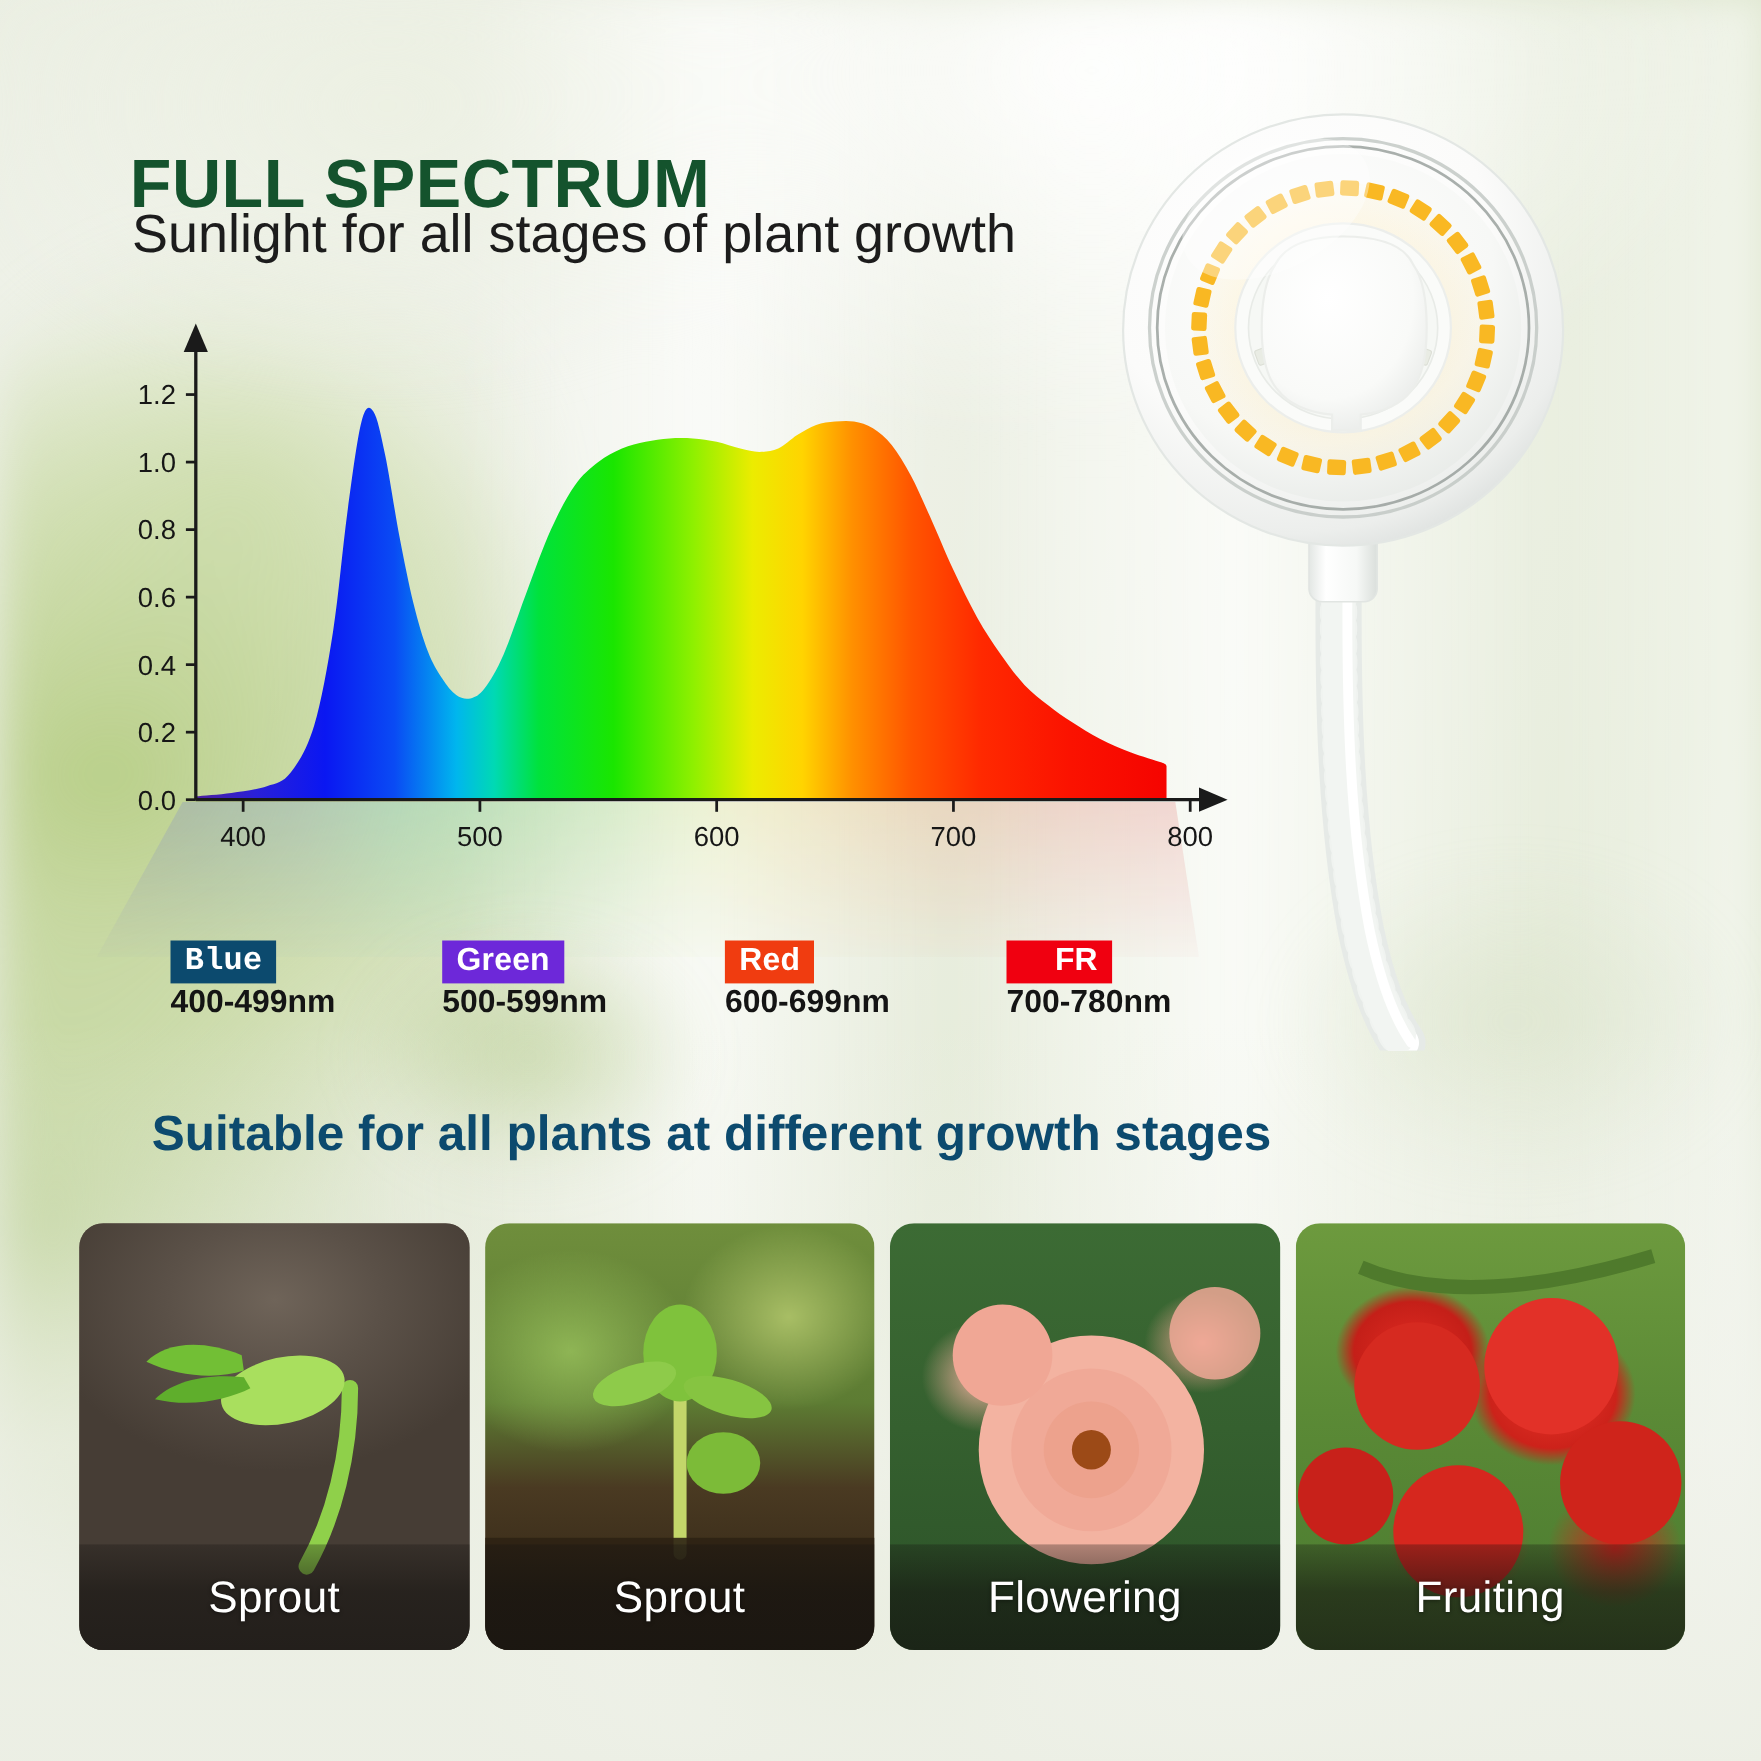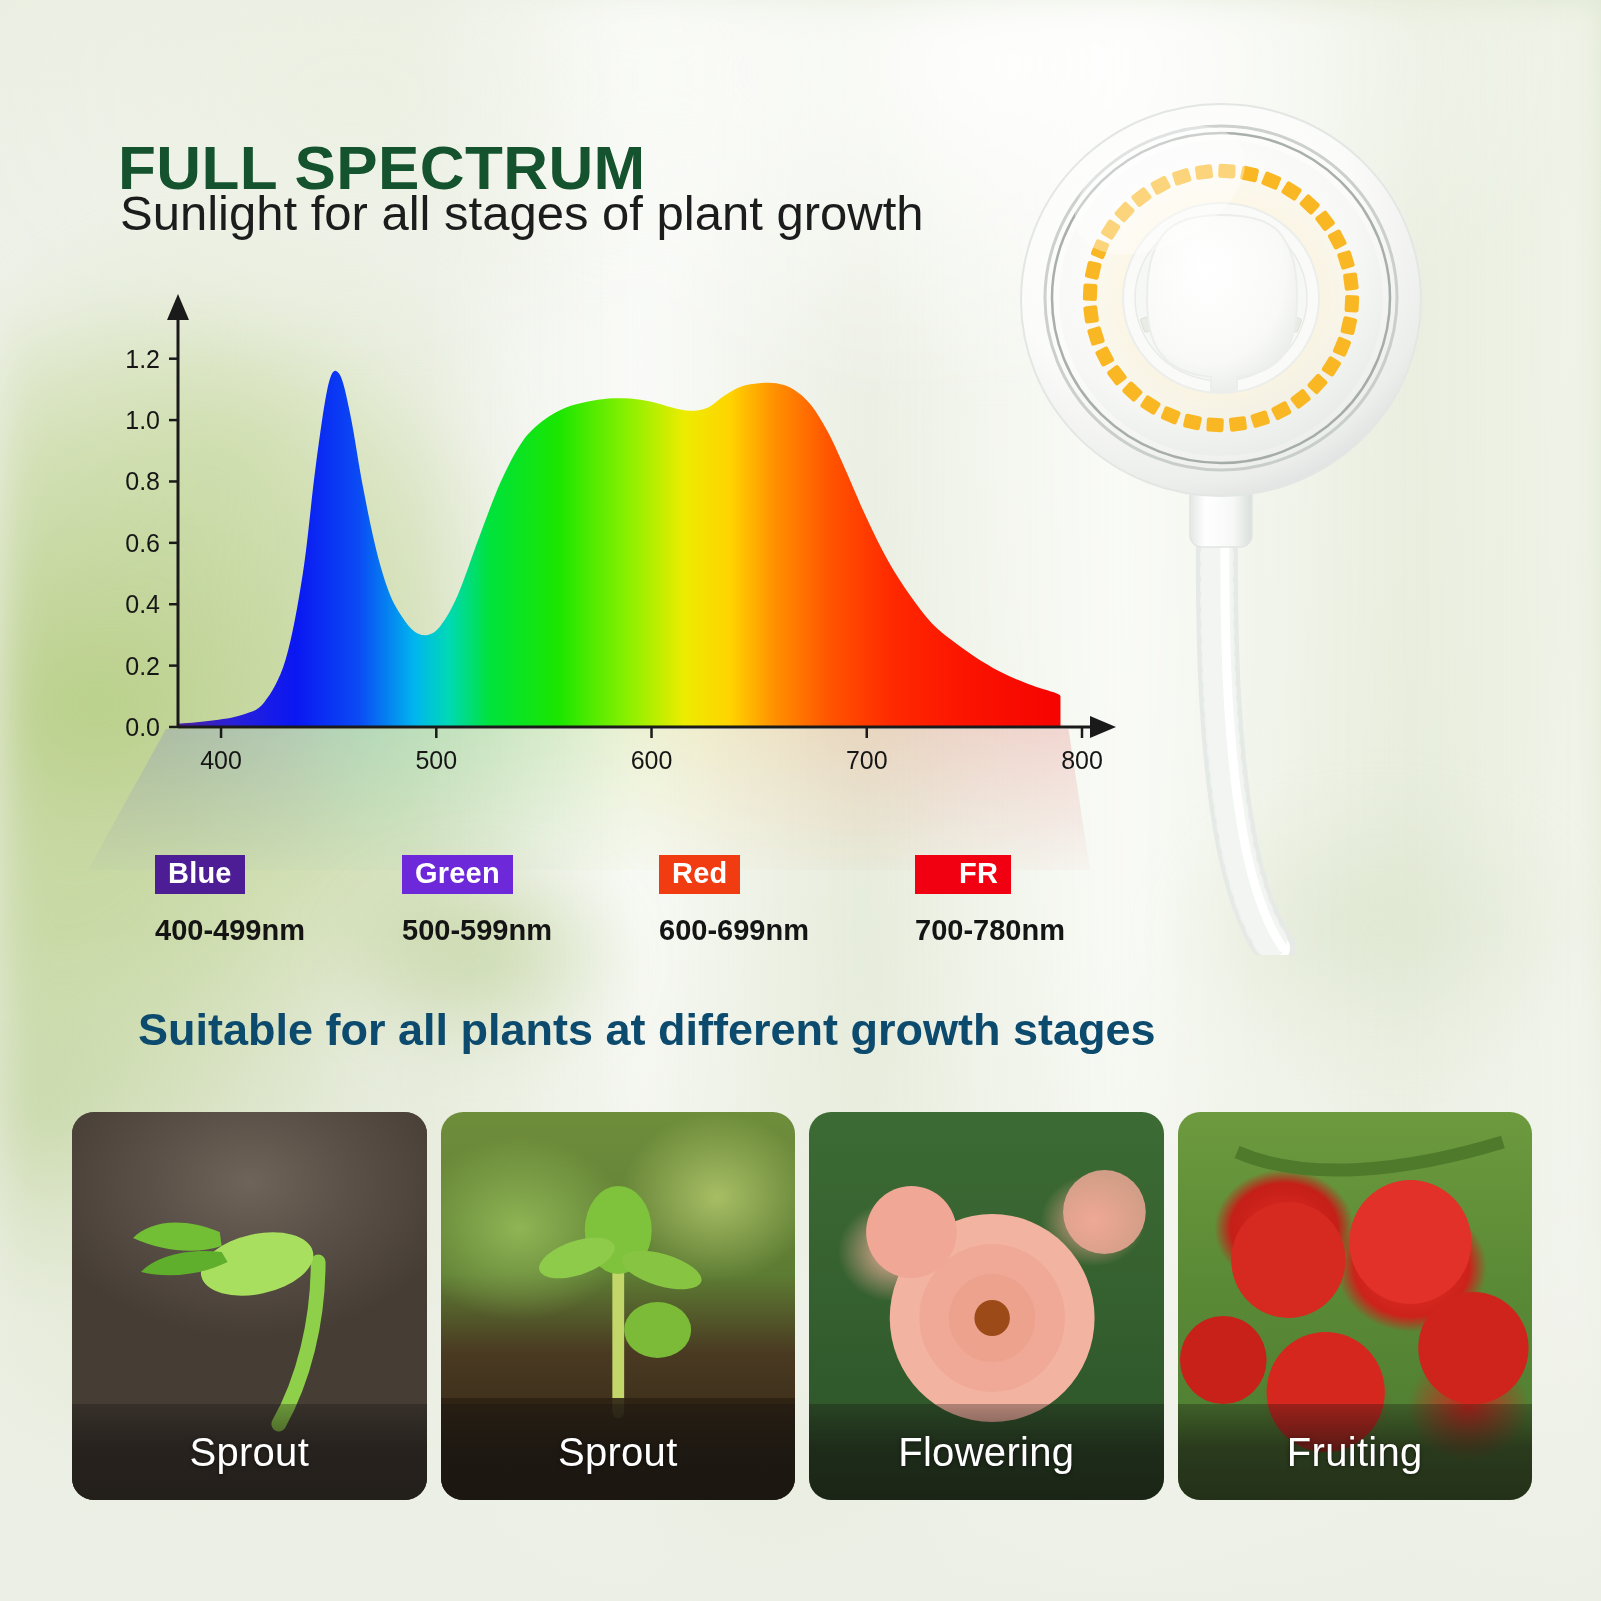--- a/index.html
+++ b/index.html
@@ -90,21 +90,21 @@
   .tick-x { text-anchor: middle; }
 
   
   #legend { position: absolute; left: 155px; top: 855px; width: 960px; height: 90px; }
   .legend-item { position: absolute; top: 0; }
   .legend-badge {
     display: inline-block; color: #fff; font-size: 29px; font-weight: 700;
     padding: 3px 13px 5px 13px; line-height: 1.08; letter-spacing: .2px;
   }
   .legend-range {
-    margin-top: 20px; font-size: 29px; font-weight: 700; color: #141414; white-space: nowrap;
+    margin-top: 1px; font-size: 29px; font-weight: 700; color: #141414; white-space: nowrap;
   }
 
   
   #lamp { position: absolute; left: 985px; top: 55px; width: 480px; height: 900px; }
 
   
   #cards { position: absolute; left: 72px; top: 1112px; width: 1460px; height: 400px; display: flex; gap: 14px; }
   .card {
     position: relative; flex: 1 1 0; height: 388px; border-radius: 22px; overflow: hidden;
   }
@@ -226,21 +226,21 @@
             <line x1="806.7619047619047" y1="437" x2="806.7619047619047" y2="448" stroke="#1a1a1a" stroke-width="2.5"></line>
             <text class="tick-label tick-x" x="806.7619047619047" y="479">700</text>
             <line x1="1022" y1="437" x2="1022" y2="448" stroke="#1a1a1a" stroke-width="2.5"></line>
             <text class="tick-label tick-x" x="1022" y="479">800</text>
           </g>
       </g>
     </svg>
   </div>
 
   <div id="legend">
-      <div class="legend-item" style="left: 0px;"><div class="legend-badge" style="background: #4c1d95;">Blue</div><div class="legend-range">400-499nm</div></div>
+      <div class="legend-item" style="left: 0px;"><div class="legend-badge" style="background: #0c4a6e; font-family: Liberation Mono, monospace;">Blue</div><div class="legend-range">400-499nm</div></div>
       <div class="legend-item" style="left: 247px;"><div class="legend-badge" style="background: #6d28d9;">Green</div><div class="legend-range">500-599nm</div></div>
       <div class="legend-item" style="left: 504px;"><div class="legend-badge" style="background: rgb(240, 60, 16);">Red</div><div class="legend-range">600-699nm</div></div>
       <div class="legend-item" style="left: 760px;"><div class="legend-badge" style="background: rgb(240, 0, 16); padding-left: 44px;">FR</div><div class="legend-range">700-780nm</div></div>
     </div>
 
   <div id="lamp">
     <svg viewBox="0 0 480 900" width="480" height="900">
       <defs>
         <radialGradient id="headOuter" cx="38%" cy="30%" r="78%">
           <stop offset="0%" stop-color="#ffffff"></stop>

